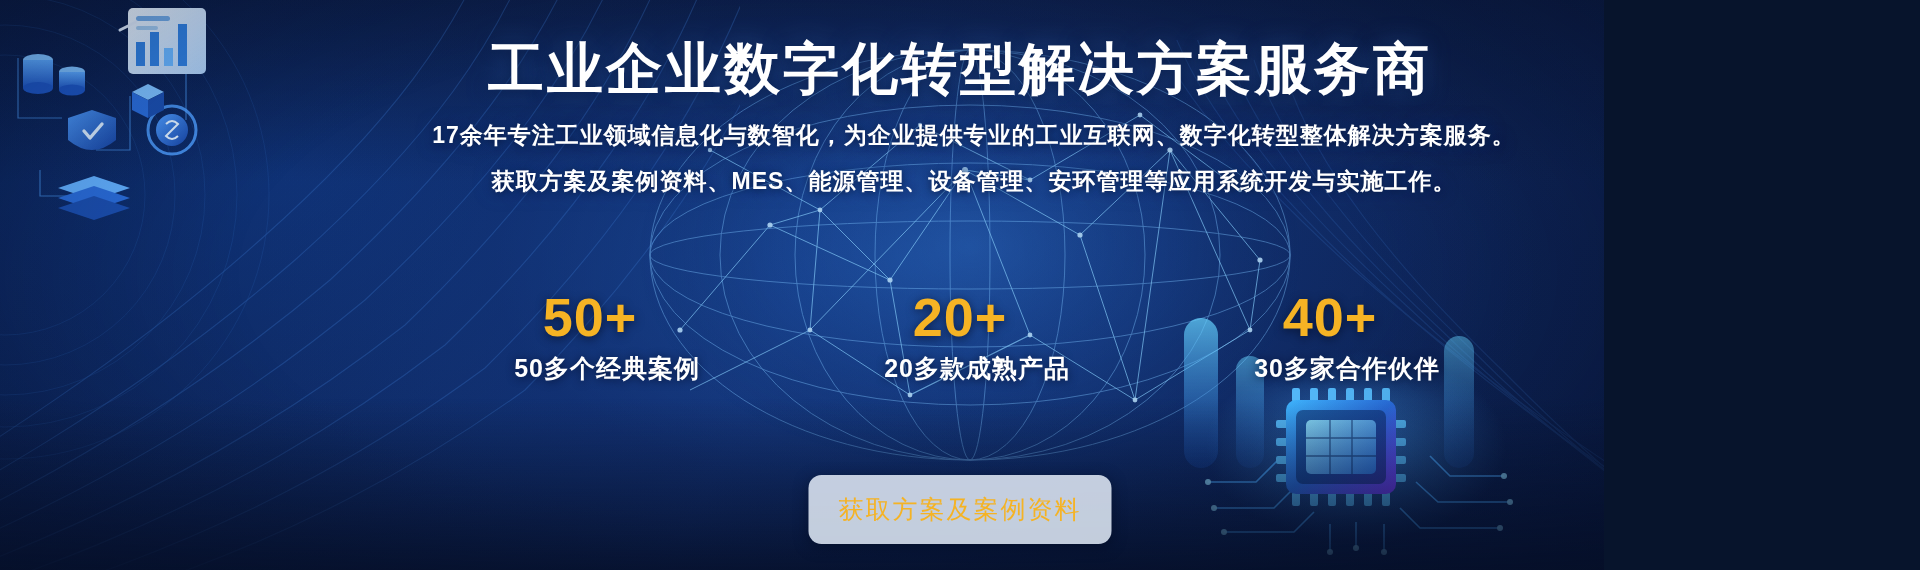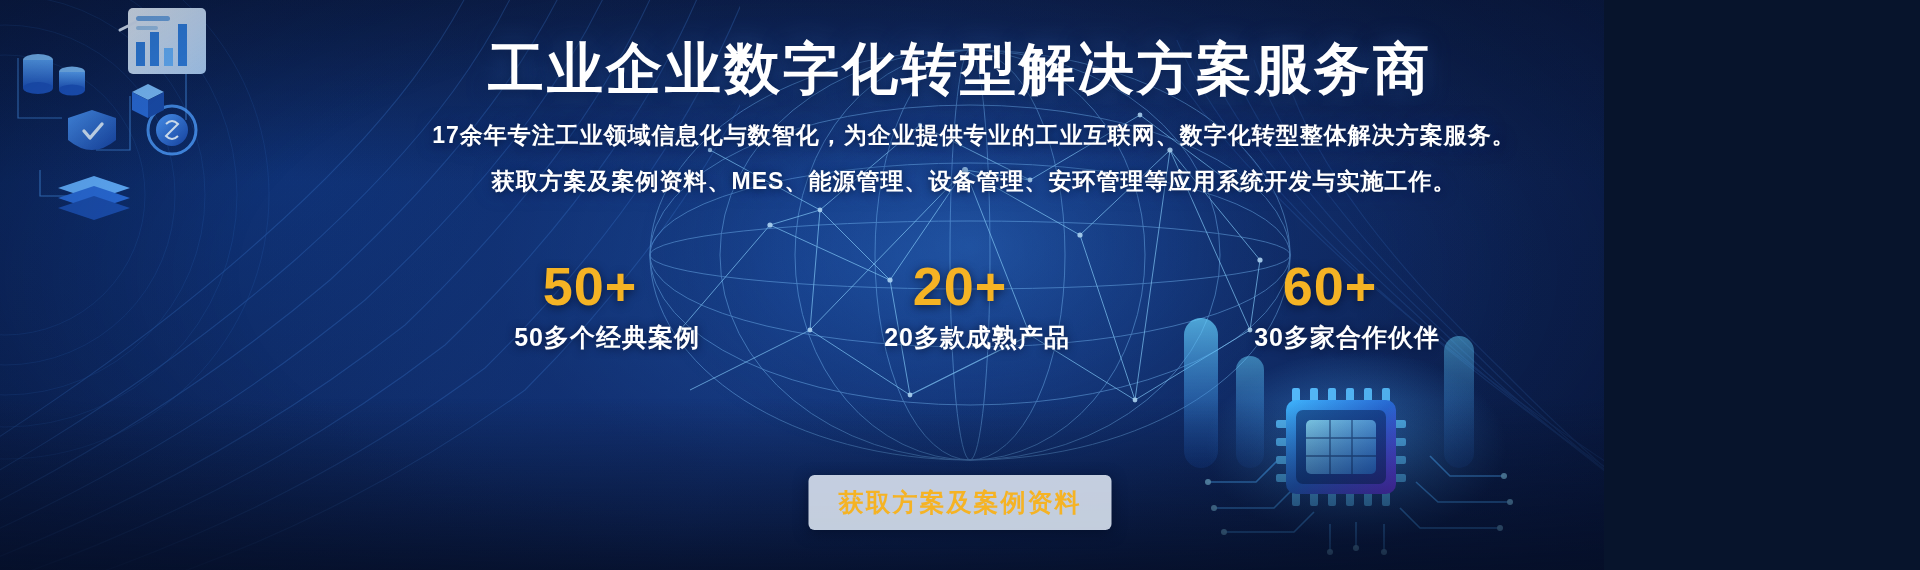--- a/index.html
+++ b/index.html
@@ -84,21 +84,21 @@
   }
 
   .stats {
     position: absolute;
     top: 258px;
     left: 50%;
     transform: translateX(-50%);
     display: flex;
     gap: 150px;
   }
-  .stat { width: 220px; text-align: center; }
+  .stat { width: 220px; text-align: center; margin-top: 31px; }
   .stat-num {
     font-size: 54px;
     font-weight: bold;
     color: #f5b324;
     letter-spacing: 1px;
     line-height: 1.05;
     text-shadow: 0 2px 10px rgba(6,18,48,0.8);
   }
   .stat-label {
     margin-top: 6px;
@@ -112,28 +112,28 @@
   }
 
   .cta-wrap {
     position: absolute;
     top: 475px;
     left: 50%;
     transform: translateX(-50%);
   }
   .cta-btn {
     display: inline-block;
-    padding: 11px 30px;
+    padding: 18px 30px;
     font-size: 25px;
-    font-weight: bold;
+    font-weight: normal;
     letter-spacing: 2px;
     color: #f5b324;
     background: rgba(222,231,244,0.88);
     border: 0;
-    border-radius: 6px;
+    border-radius: 13px;
     cursor: pointer;
     font-family: "Liberation Sans", "DejaVu Sans", sans-serif;
     box-shadow: 0 3px 14px rgba(2,10,30,0.5);
     white-space: nowrap;
   }
 </style>
 </head>
 <body>
 
 <div id="banner">
@@ -376,21 +376,21 @@
     <div class="stats">
       <div class="stat">
         <div class="stat-num">50+</div>
         <div class="stat-label">50多个经典案例</div>
       </div>
       <div class="stat">
         <div class="stat-num">20+</div>
         <div class="stat-label">20多款成熟产品</div>
       </div>
       <div class="stat">
-        <div class="stat-num">60+</div>
+        <div class="stat-num">40+</div>
         <div class="stat-label">30多家合作伙伴</div>
       </div>
     </div>
 
     <div class="cta-wrap">
       <button class="cta-btn">获取方案及案例资料</button>
     </div>
 
   </div>
 </div>

